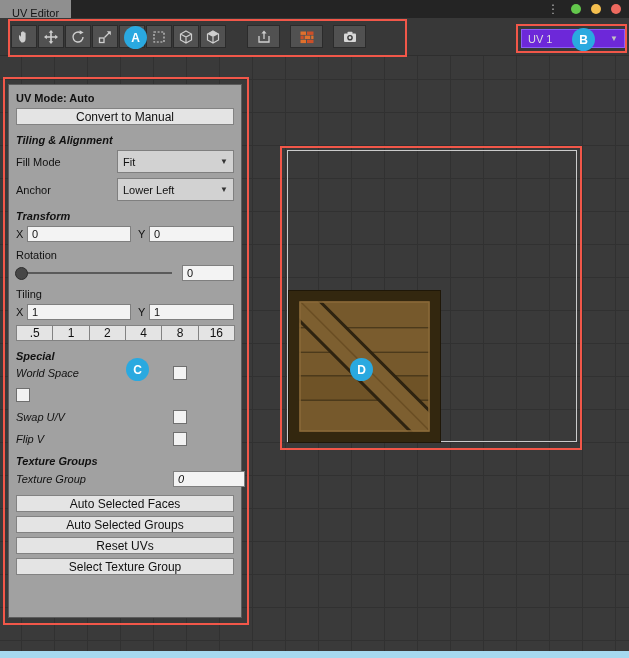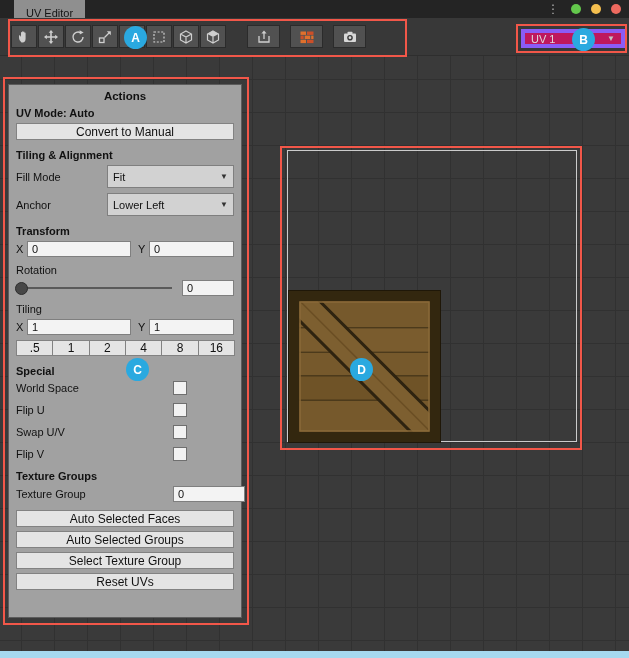--- a/index.html
+++ b/index.html
@@ -1,76 +1,76 @@
 <!DOCTYPE html>
 <html><head>
 <meta charset="utf-8">
 <style>
   html,body{margin:0;padding:0;background:#222;}
   #app{position:relative;width:629px;height:658px;background:#383838;overflow:hidden;
        font-family:"Liberation Sans",sans-serif;-webkit-font-smoothing:antialiased;}
 
   
   .titlebar{position:absolute;top:0;left:0;right:0;height:18px;background:#242424;}
-  .tab{position:absolute;left:14px;top:0;height:18px;background:#8f8f8f;color:#141414;
+  .tab{position:absolute;left:0;top:0;height:18px;background:#8f8f8f;color:#141414;
        font-size:11px;line-height:18px;padding:4px 12px;}
   .win-controls{position:absolute;right:8px;top:0;height:18px;display:flex;align-items:center;gap:10px;}
   .dots-icon{color:#b5b5b5;font-size:12px;line-height:18px;margin-right:2px;}
   .dot{width:10px;height:10px;border-radius:50%;}
 
   
   .toolbar{position:absolute;top:18px;left:0;right:0;height:38px;background:#383838;
            border-bottom:1px solid #2e2e2e;display:flex;align-items:center;padding-left:11px;box-sizing:border-box;}
   .tbtn{width:26px;height:23px;background:#515151;border:1px solid #2b2b2b;display:flex;
         align-items:center;justify-content:center;margin-right:1px;box-sizing:border-box;cursor:pointer;}
   .tbtn.wide{width:33px;}
   .sp18{width:20px;} .sp8{width:9px;}
   .tbtn svg{display:block;}
 
   
-  .uv-dd{position:absolute;top:29px;left:521px;width:104px;height:19px;background:#be185d;
-         border:4px solid #8b5cf6;box-sizing:border-box;color:#dddddd;font-size:11px;
+  .uv-dd{position:absolute;top:29px;left:521px;width:104px;height:19px;background:#6d28d9;
+         border:1px solid #8b5cf6;box-sizing:border-box;color:#dddddd;font-size:11px;
          display:flex;align-items:center;justify-content:space-between;padding:0 6px;cursor:pointer;}
   .uv-dd .arrow{color:#c2c2c2;font-size:8px;}
 
   
   .canvas{position:absolute;top:56px;left:0;width:629px;height:595px;background:#3a3a3a;
           background-image:linear-gradient(to right,#313131 1px,transparent 1px),
                            linear-gradient(to bottom,#313131 1px,transparent 1px);
           background-size:33px 33px;background-position:-12px -10px;}
   .uv-square{position:absolute;left:287px;top:94px;width:290px;height:292px;border:1px solid #cbcbcb;box-sizing:border-box;}
   .crate{position:absolute;left:288px;top:234px;width:153px;height:153px;}
 
   
   .panel{position:absolute;left:8px;top:84px;width:234px;height:534px;background:#a1a1a1;
          border:1px solid #5c5c5c;box-sizing:border-box;padding:5px 7px 8px;color:#111;font-size:11px;}
   .panel-title{text-align:center;font-weight:bold;font-size:11.5px;margin-bottom:5px;}
   .bold-label{font-weight:bold;margin:2px 0 4px;}
-  .hdr{font-weight:bold;margin:9px 0 4px;}
+  .hdr{font-weight:bold;margin:9px 0 4px;font-style:italic;}
   .sub{margin:7px 0 4px;}
   .btn-light{background:#e4e4e4;border:1px solid #828282;height:17px;display:flex;align-items:center;
              justify-content:center;font-size:12px;color:#111;cursor:pointer;box-sizing:border-box;}
   .btn-stack{margin-bottom:4px;}
   .row{display:flex;align-items:center;margin-bottom:5px;}
-  .lbl80{width:91px;flex:none;}
+  .lbl80{width:101px;flex:none;}
   .dd{flex:1;background:#d2d2d2;border:1px solid #7f7f7f;height:23px;display:flex;align-items:center;
       justify-content:space-between;padding:0 5px;box-sizing:border-box;cursor:pointer;}
   .dd .arrow{font-size:8px;color:#333;}
   .axis-lbl{width:11px;flex:none;}
   .field{background:#f3f3f3;border:1px solid #7f7f7f;height:16px;box-sizing:border-box;
          display:flex;align-items:center;padding:0 4px;cursor:text;}
   .fx{width:104px;margin-right:7px;} .fy{flex:1;}
   .slider-row{display:flex;align-items:center;margin-bottom:2px;}
   .slider-track{flex:1;height:2px;background:#5a5a5a;position:relative;margin:0 10px 0 1px;}
   .slider-thumb{position:absolute;left:-2px;top:-5px;width:11px;height:11px;border-radius:50%;
                 background:#474747;border:1px solid #2d2d2d;cursor:pointer;}
   .fval{width:52px;flex:none;}
   .preset-row{display:flex;margin:2px 0 2px;}
   .preset-row .btn-light{flex:1;margin-right:-1px;height:16px;}
-  .cb-row{display:flex;align-items:center;margin-bottom:8px;}
+  .cb-row{display:flex;align-items:center;margin-bottom:8px;font-style:italic;}
   .cb-lbl{width:157px;flex:none;}
   .cb{width:12px;height:12px;background:#f2f2f2;border:1px solid #6f6f6f;box-sizing:content-box;cursor:pointer;}
   .tg-field{width:72px;flex:none;}
 
   
   .redbox{position:absolute;border:2px solid #f25749;box-sizing:border-box;pointer-events:none;z-index:40;}
   #redbox-a{left:8px;top:19px;width:399px;height:38px;}
   #redbox-b{left:516px;top:24px;width:111px;height:29px;}
   #redbox-c{left:3px;top:77px;width:246px;height:548px;}
   #redbox-d{left:280px;top:146px;width:302px;height:304px;}
@@ -221,21 +221,20 @@
           <line x1="-30" y1="76" x2="185" y2="76" stroke="#6a4e24" stroke-width="1.5"></line>
         </g>
         <rect x="6" y="6" width="141" height="141" fill="none" stroke="#33270f" stroke-width="11"></rect>
         <rect x="12" y="12" width="129" height="129" fill="none" stroke="#8a6a38" stroke-width="1.5"></rect>
         <rect x="0.5" y="0.5" width="152" height="152" fill="none" stroke="#1f1708" stroke-width="1"></rect>
       </svg>
     </div>
   </div>
 
   <div class="panel">
-    <div class="panel-title">Actions</div>
     <div class="bold-label">UV Mode: Auto</div>
     <div class="btn-light">Convert to Manual</div>
 
     <div class="hdr">Tiling &amp; Alignment</div>
     <div class="row">
       <span class="lbl80">Fill Mode</span>
       <div class="dd">
         <span>Fit</span>
         <span class="arrow">▼</span>
       </div>
@@ -279,41 +278,40 @@
       <div class="btn-light">8</div>
       <div class="btn-light">16</div>
     </div>
 
     <div class="hdr">Special</div>
     <div class="cb-row">
       <span class="cb-lbl">World Space</span>
       <div class="cb"></div>
     </div>
     <div class="cb-row">
-      <span class="cb-lbl">Flip U</span>
       <div class="cb"></div>
     </div>
     <div class="cb-row">
       <span class="cb-lbl">Swap U/V</span>
       <div class="cb"></div>
     </div>
     <div class="cb-row">
       <span class="cb-lbl">Flip V</span>
       <div class="cb"></div>
     </div>
 
     <div class="hdr">Texture Groups</div>
     <div class="cb-row">
       <span class="cb-lbl">Texture Group</span>
       <div class="field tg-field">0</div>
     </div>
     <div class="btn-light btn-stack">Auto Selected Faces</div>
     <div class="btn-light btn-stack">Auto Selected Groups</div>
+    <div class="btn-light btn-stack">Reset UVs</div>
     <div class="btn-light btn-stack">Select Texture Group</div>
-    <div class="btn-light btn-stack">Reset UVs</div>
   </div>
 
   <div class="redbox" id="redbox-a"></div>
   <div class="redbox" id="redbox-b"></div>
   <div class="redbox" id="redbox-c"></div>
   <div class="redbox" id="redbox-d"></div>
   <div class="badge" id="badge-a">A</div>
   <div class="badge" id="badge-b">B</div>
   <div class="badge" id="badge-c">C</div>
   <div class="badge" id="badge-d">D</div>

